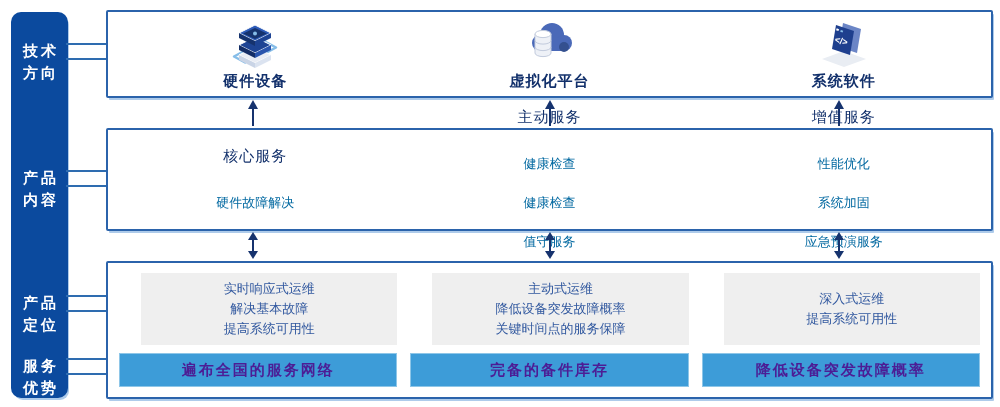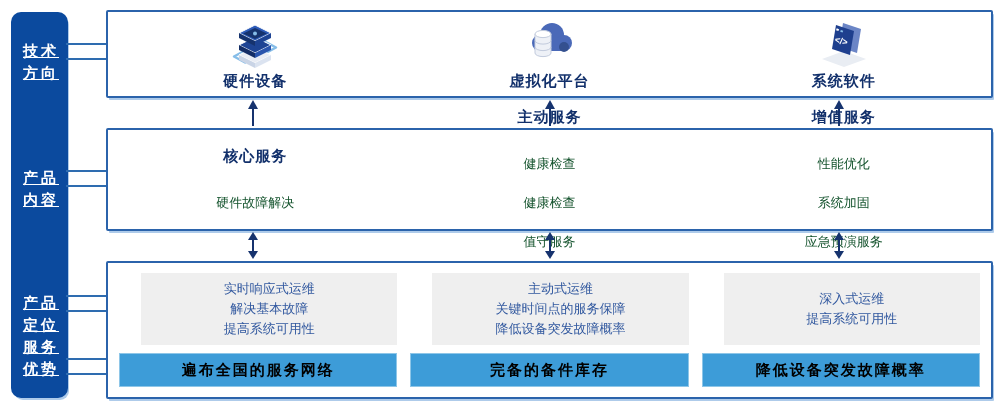--- a/index.html
+++ b/index.html
@@ -25,26 +25,25 @@
   .side-label {
     position: absolute;
     left: 0; width: 57px;
     color: #ffffff;
     font-weight: bold;
     font-size: 15px;
     line-height: 22px;
     text-align: center;
     letter-spacing: 3px;
     text-indent: 3px;
-    text-decoration: underline;
   }
   .side-label.l1 { top: 28px; }
   .side-label.l2 { top: 155px; }
   .side-label.l3 { top: 280px; }
-  .side-label.l4 { top: 324px; }
+  .side-label.l4 { top: 343px; }
 
   
   .connector {
     position: absolute;
     left: 66px; width: 41px; height: 2px;
     background: #2e6cb0;
   }
 
   
   .rowbox {
@@ -70,27 +69,27 @@
   .tech-icon { height: 50px; display: flex; align-items: flex-end; justify-content: center; margin-bottom: 4px; }
   .tech-label {
     color: #12306b;
     font-weight: bold;
     font-size: 15px;
     letter-spacing: 1px;
     font-family: Liberation Serif, serif;
   }
   .content-heading {
     color: #12306b;
-    font-weight: bold;
+    font-weight: normal;
     font-size: 15px;
     letter-spacing: 1px;
     margin-bottom: 7px;
   }
   .content-item {
-    color: #14532d;
+    color: #0369a1;
     font-size: 13px;
     line-height: 19px;
     margin-top: 20px;
   }
 
   
   .bottom-col {
     flex: 1 1 0;
     display: flex;
     flex-direction: column;
@@ -110,21 +109,21 @@
     font-size: 13px;
     line-height: 20px;
   }
   .banner {
     height: 34px;
     background: #3d9cd8;
     border: 1px solid #8ec6e8;
     display: flex;
     align-items: center;
     justify-content: center;
-    color: #000000;
+    color: #4c1d95;
     font-weight: bold;
     font-size: 15px;
     letter-spacing: 2px;
   }
 
   
   .arrow { position: absolute; width: 14px; }
   .arrow.gap1 { top: 100px; height: 26px; }
   .arrow.gap2 { top: 232px; height: 27px; }
   .ar1 { left: 246px; }
@@ -289,22 +288,22 @@
         <div class="gray-line">实时响应式运维</div>
         <div class="gray-line">解决基本故障</div>
         <div class="gray-line">提高系统可用性</div>
       </div>
       <div class="banner">遍布全国的服务网络</div>
     </div>
 
     <div class="bottom-col">
       <div class="gray-box">
         <div class="gray-line">主动式运维</div>
+        <div class="gray-line">降低设备突发故障概率</div>
         <div class="gray-line">关键时间点的服务保障</div>
-        <div class="gray-line">降低设备突发故障概率</div>
       </div>
       <div class="banner">完备的备件库存</div>
     </div>
 
     <div class="bottom-col">
       <div class="gray-box">
         <div class="gray-line">深入式运维</div>
         <div class="gray-line">提高系统可用性</div>
       </div>
       <div class="banner">降低设备突发故障概率</div>

